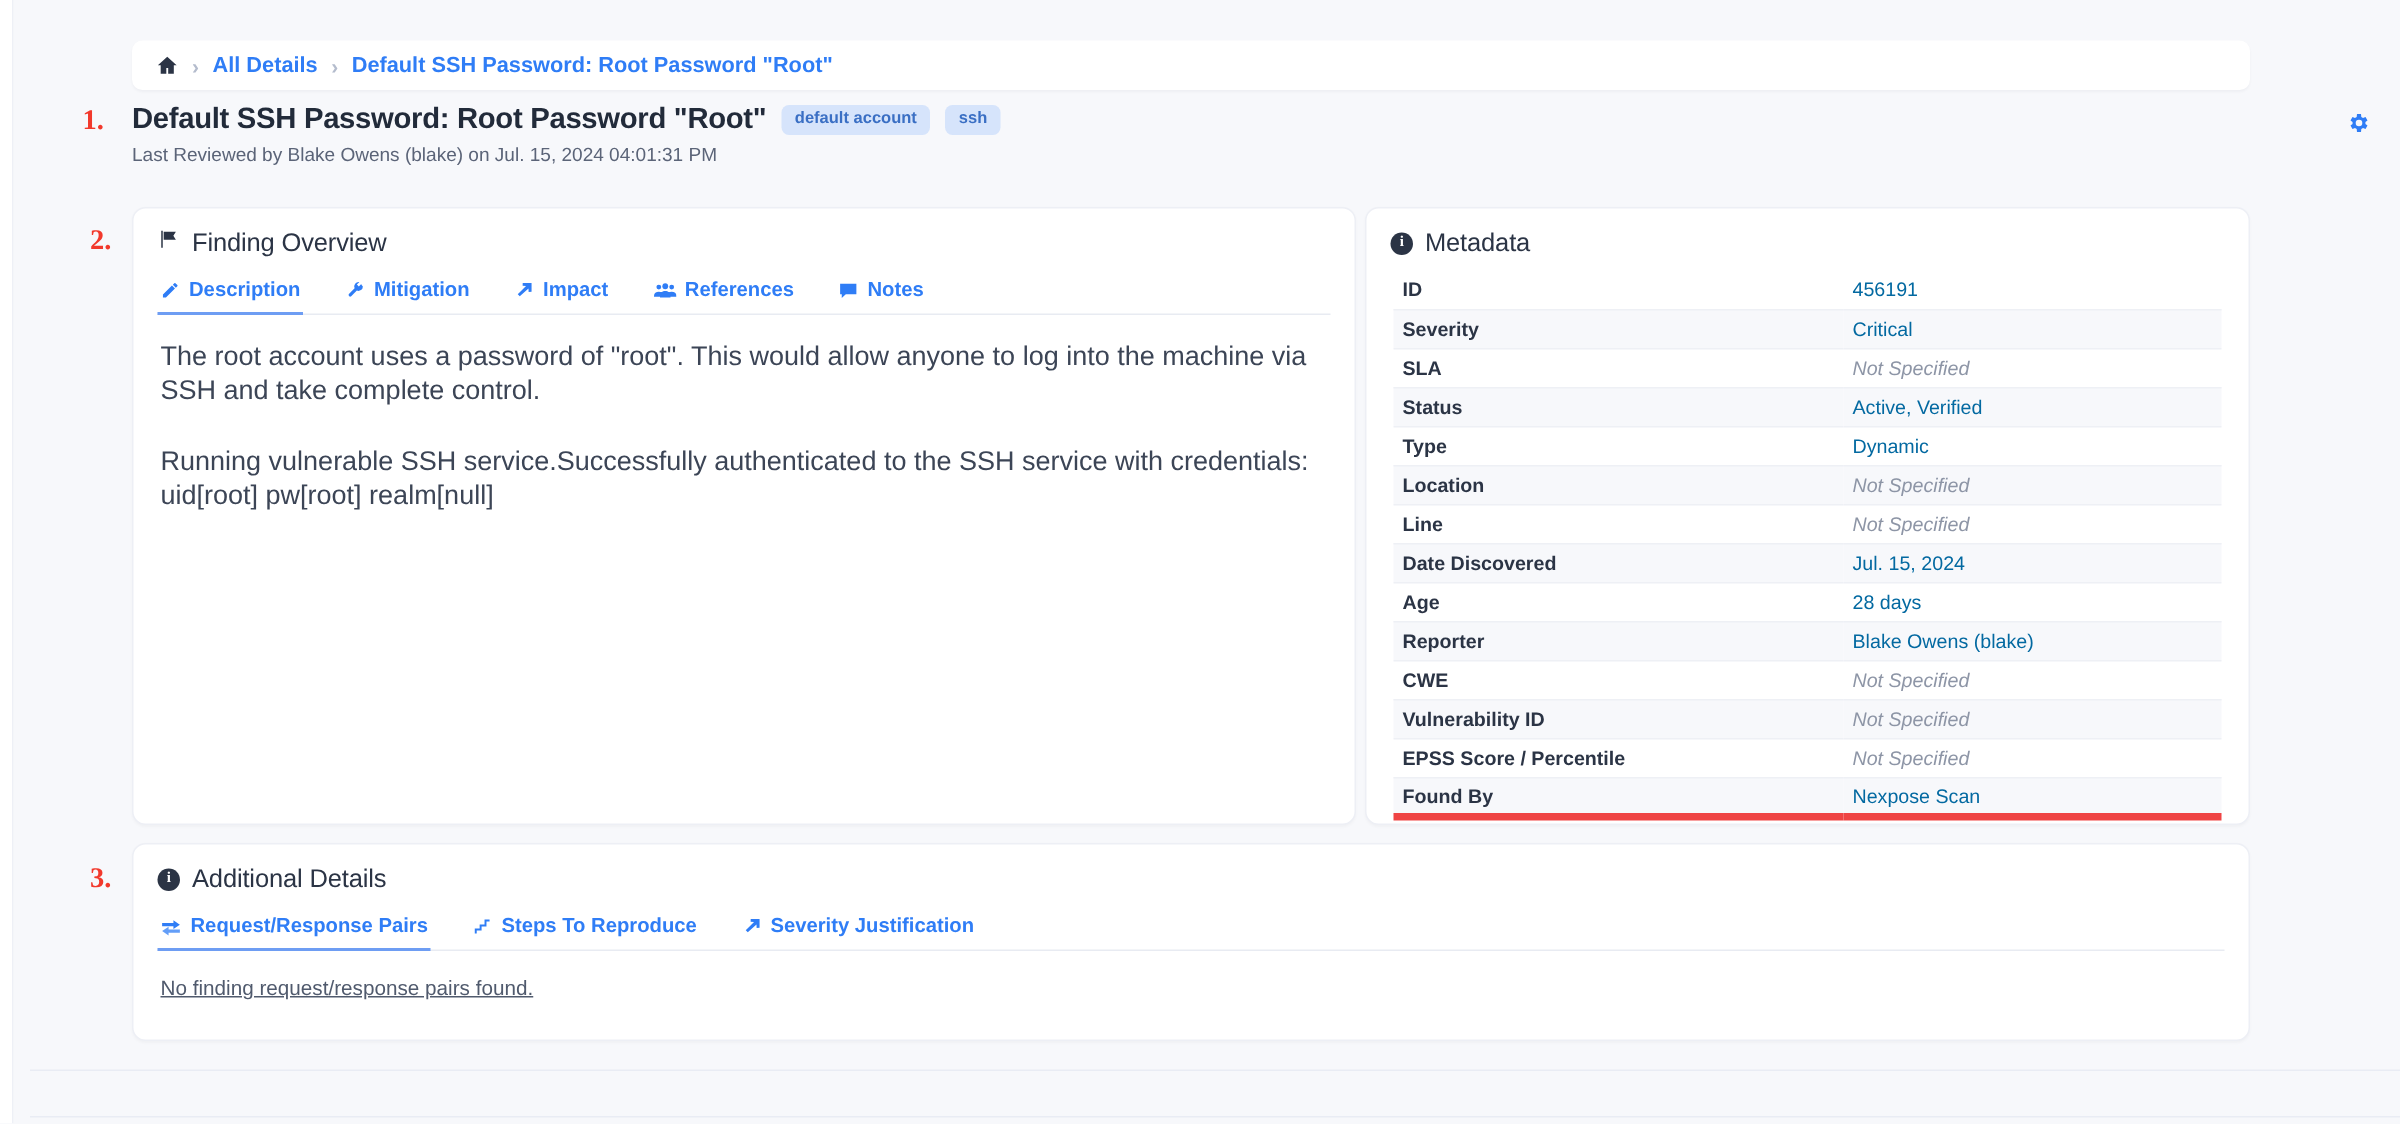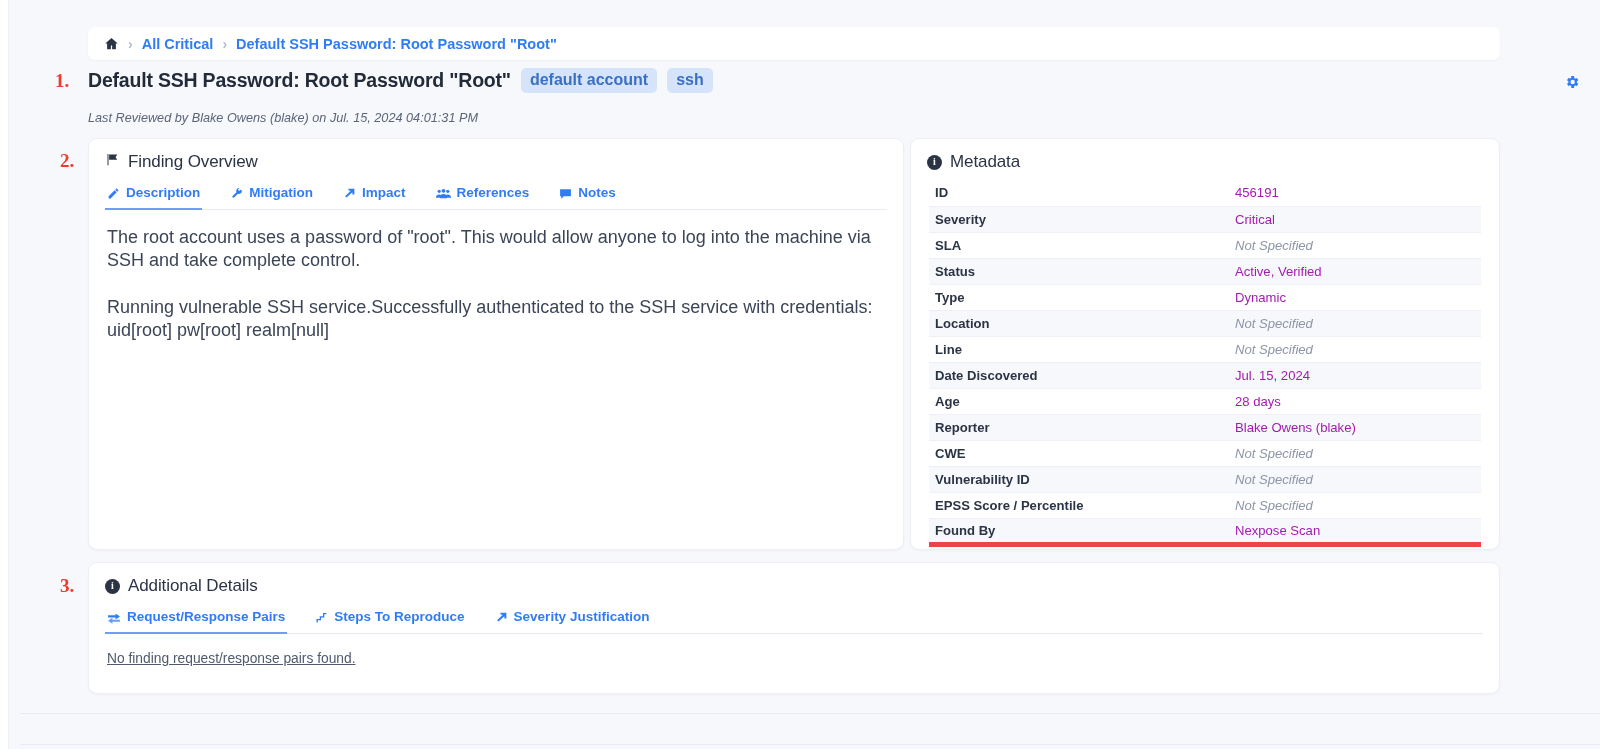--- a/index.html
+++ b/index.html
@@ -73,32 +73,31 @@
   .page-title {
     font-size: 19.5px;
     font-weight: 700;
     color: #222b3a;
     letter-spacing: -.2px;
     white-space: nowrap;
   }
   .tag {
     background: #d6e4fb;
     color: #3a6fc4;
-    font-size: 16px;
+    font-size: 11px;
     font-weight: 700;
     border-radius: 5px;
     padding: 4px 9px 5px;
     line-height: 1;
     white-space: nowrap;
   }
   .meta-lines {
     position: absolute;
-    left: 78px; top: 110px;
+    left: 78px; top: 95px;
     font-size: 12.7px;
-    font-style: italic;
     color: #5b6478;
     line-height: 17px;
   }
   .gear-btn {
     position: absolute;
     right: 17px; top: 71px;
     width: 22px; height: 22px;
     display: flex; align-items: center; justify-content: center;
     cursor: pointer;
     background: none; border: none;
@@ -205,21 +204,21 @@
     height: 26px;
     font-size: 13.1px;
     padding: 0 6px;
     border-top: 1px solid #eef0f5;
     vertical-align: middle;
   }
   .meta-table tr:first-child td { border-top: none; }
   .meta-table tr:nth-child(even) td { background: #f7f8fb; }
   .meta-table tr:last-child td { border-bottom: 5px solid #ef4444; }
   .mk { width: 300px; font-weight: 700; color: #2b3445; }
-  .mv { color: #a21caf; }
+  .mv { color: #0369a1; }
   .mv.unset { font-style: italic; color: #8d95a6; }
 
   
   .bottom-line-1 {
     position: absolute;
     left: 10px; top: 713px;
     width: 1590px; height: 1px;
     background: #e9ecf4;
   }
   .bottom-line-2 {
@@ -236,21 +235,21 @@
 
 <div class="page">
 
   <nav class="breadcrumb-bar">
     <span class="bc-home">
       <svg width="15" height="15" viewBox="0 0 24 24" fill="#2b3445">
         <path d="M12 3 2 12h3v9h6v-6h2v6h6v-9h3L12 3z"></path>
       </svg>
     </span>
     <span class="bc-sep">›</span>
-    <a class="bc-link" href="#">All Critical</a>
+    <a class="bc-link" href="#">All Details</a>
     <span class="bc-sep">›</span>
     <a class="bc-link" href="#">Default SSH Password: Root Password "Root"</a>
   </nav>
 
   <div class="title-row">
     <span class="page-title">Default SSH Password: Root Password "Root"</span>
     <span class="tag">default account</span>
     <span class="tag">ssh</span>
   </div>
 

